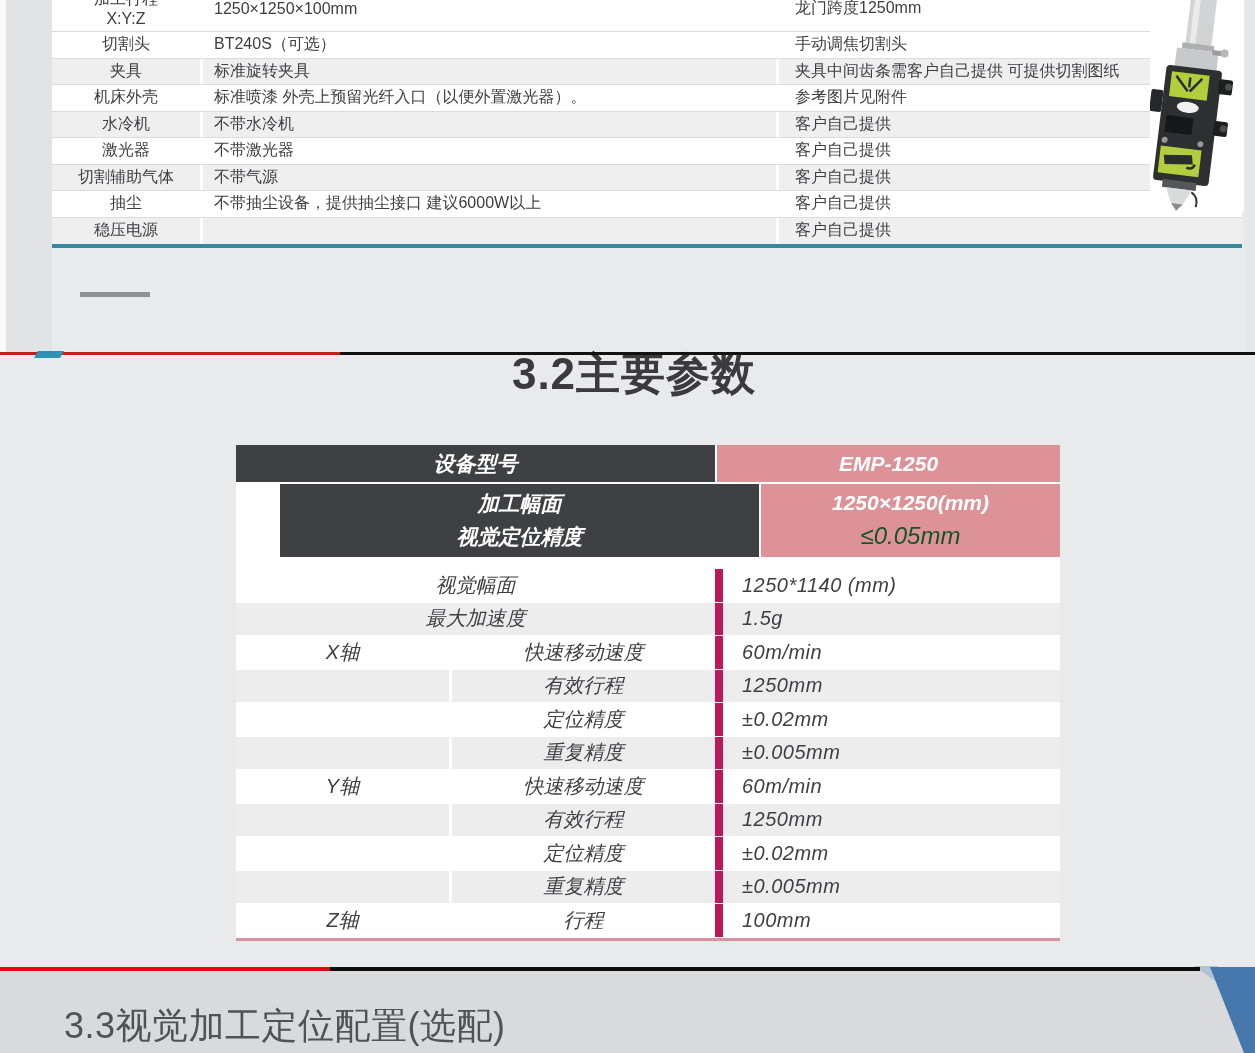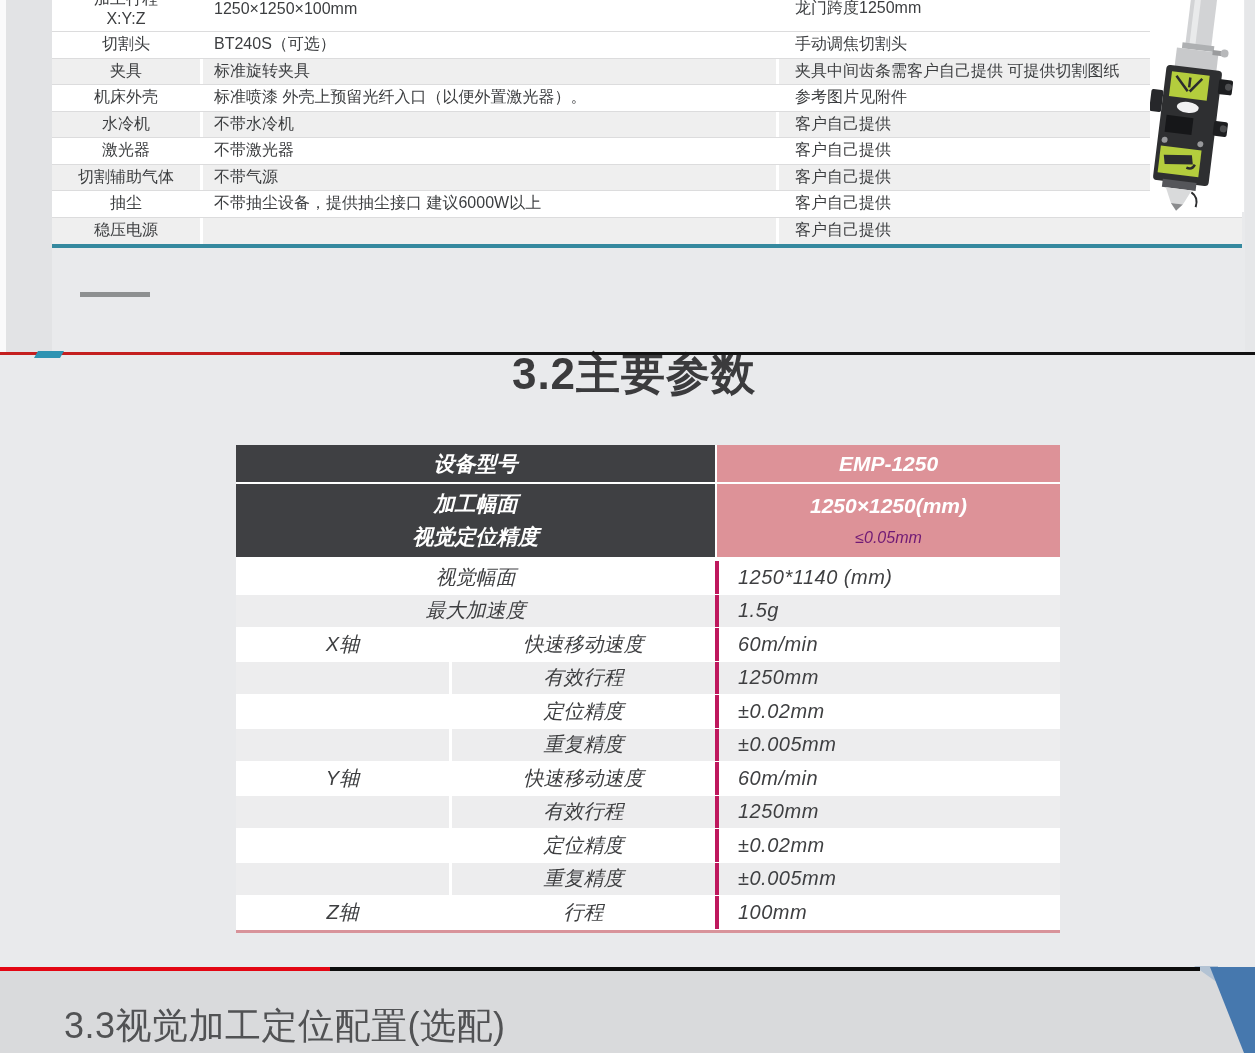--- a/index.html
+++ b/index.html
@@ -36,34 +36,34 @@
   .divider1-red{left:0;top:352px;width:340px;height:3px;background:#c41f1f;z-index:6;}
   .divider1-black{left:340px;top:352px;width:915px;height:3px;background:#121212;z-index:6;}
   .divider1-teal{left:36px;top:351px;width:26px;height:7px;background:#2e93b2;transform:skewX(-30deg);z-index:7;}
 
   
   .title-32{left:222px;top:345px;width:824px;text-align:center;
             font-size:44px;font-weight:bold;color:#3b3b3d;letter-spacing:1px;}
 
   .table-32{left:236px;top:445px;width:824px;background:#ffffff;font-size:20px;color:#3e3f41;font-style:italic;}
   .t32-h1{display:flex;height:37px;margin-bottom:2px;}
-  .t32-h2{display:flex;height:73px;margin-bottom:4px;}
+  .t32-h2{display:flex;height:73px;margin-bottom:12px;padding-left:44px;}
   .t32-dark{width:479px;background:#3f4043;color:#ffffff;font-weight:bold;font-size:21px;
             display:flex;align-items:center;justify-content:center;}
   .t32-pink{flex:1;margin-left:2px;background:#dd9298;color:#ffffff;font-weight:bold;font-size:21px;
             display:flex;align-items:center;justify-content:center;}
   .t32-h2 .t32-dark,.t32-h2 .t32-pink{flex-direction:column;justify-content:space-evenly;}
-  .t32-pink .sub{color:#701a75;font-weight:normal;font-size:16px;}
+  .t32-pink .sub{color:#14532d;font-weight:normal;font-size:24px;}
 
   .brow{display:flex;align-items:stretch;height:32.5px;margin-bottom:1px;}
   .brow>div{display:flex;align-items:center;box-sizing:border-box;background:#ffffff;}
   .brow .b1{width:213px;justify-content:center;}
   .brow .b2{width:266px;border-left:3px solid #fff;justify-content:center;}
   .brow .bm{width:479px;justify-content:center;}
-  .brow .b3{flex:1;border-left:4px solid #be185d;padding-left:19px;letter-spacing:0.5px;}
+  .brow .b3{flex:1;border-left:8px solid #be185d;padding-left:19px;letter-spacing:0.5px;}
   .brow.shade>div{background:#ededee;}
   .t32-bottom{height:3px;background:#d8939a;}
 
   
   .divider2-red{left:0;top:967px;width:330px;height:4px;background:#e30613;z-index:6;}
   .divider2-black{left:330px;top:967px;width:870px;height:4px;background:#0c0c0c;z-index:6;}
   .corner-blue-light{left:1194px;top:966px;width:24px;height:17px;background:#b3c3d4;
                      clip-path:polygon(0 0,100% 0,100% 100%);z-index:5;}
   .corner-blue{left:1206px;top:967px;width:49px;height:86px;background:#4678ae;
                clip-path:polygon(4px 0,100% 0,100% 100%,38px 100%);z-index:6;}

